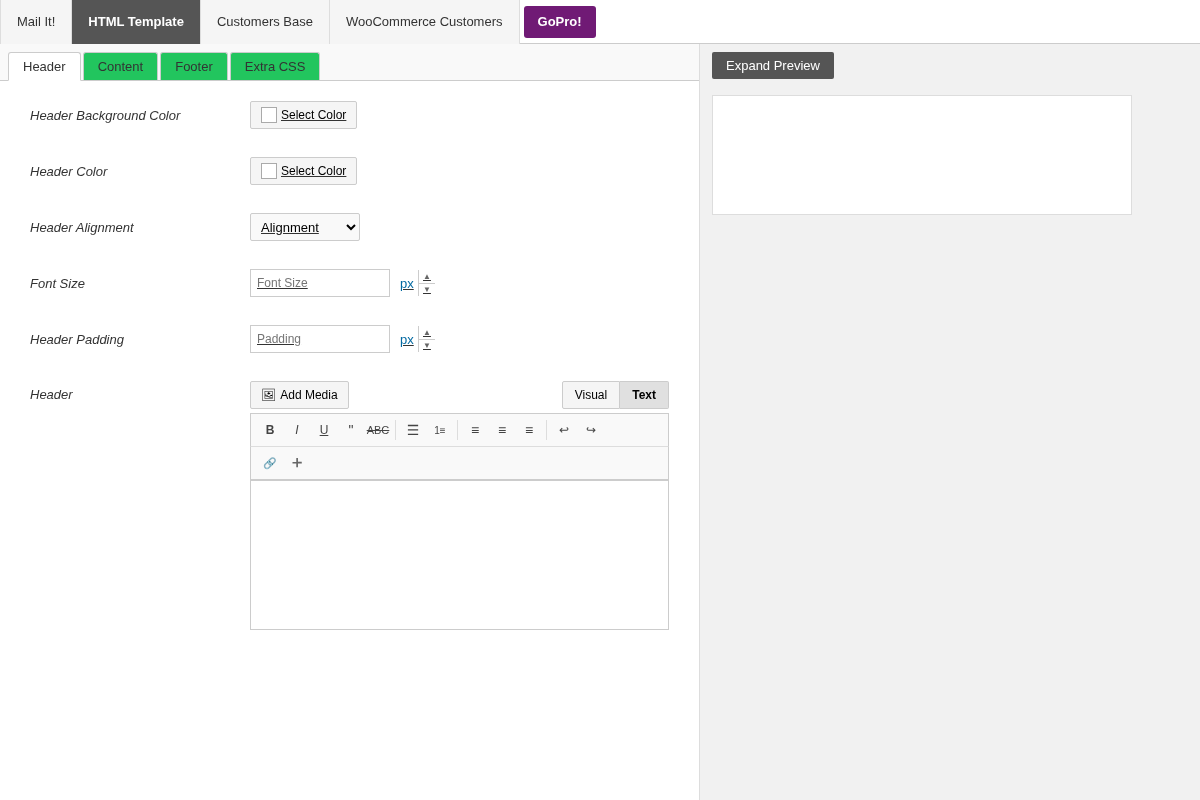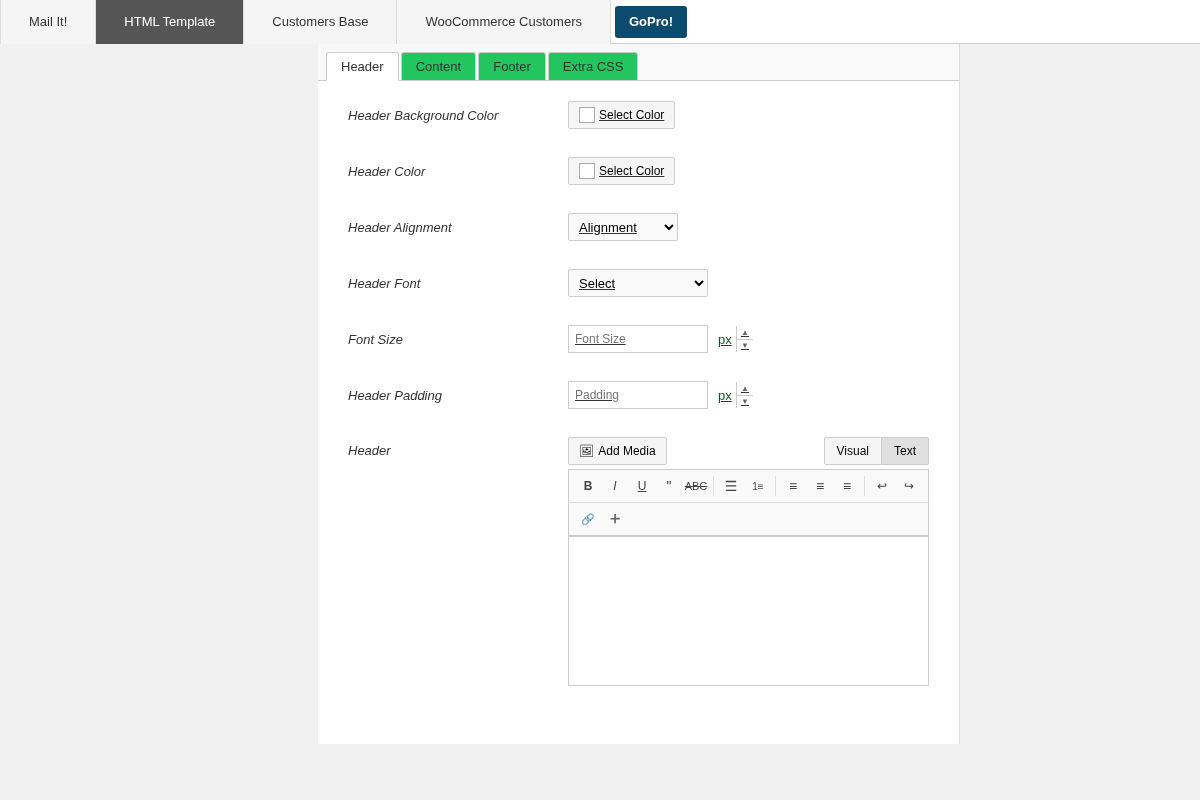--- a/index.html
+++ b/index.html
@@ -8,56 +8,56 @@
     
     .top-nav {
       display: flex;
       align-items: center;
       background: #fff;
       border-bottom: 1px solid #ccc;
       padding: 0 0;
       height: 44px;
     }
     .top-nav-tab {
-      padding: 0 28px;
+      padding: 0 16px;
       height: 44px;
       display: flex;
       align-items: center;
       cursor: pointer;
       border-right: 1px solid #ddd;
       font-size: 13px;
       color: #333;
       background: #f5f5f5;
       user-select: none;
     }
     .top-nav-tab:first-child {
       border-left: 1px solid #ddd;
     }
     .top-nav-tab.active {
       background: #555;
       color: #fff;
+      font-weight: bold;
     }
     .top-nav-tab.gopro {
-      background: #0c4a6e;
+      background: #701a75;
       color: #fff;
       font-weight: bold;
       border-radius: 3px;
       margin-left: 4px;
       border: none;
       height: 32px;
       padding: 0 14px;
     }
 
     
     .main-layout {
       display: flex;
-      flex-direction: column;
-      width: 960px;
+      flex-direction: row;
+      width: 1144px;
       height: 756px;
-      align-items: flex-end;
     }
 
     
     .left-panel {
       flex: 0 0 700px;
       background: #fff;
       border-right: 1px solid #ddd;
       display: flex;
       flex-direction: column;
     }
@@ -185,21 +185,21 @@
       justify-content: center;
       cursor: pointer;
       font-size: 8px;
       color: #666;
       padding: 0 4px;
       user-select: none;
     }
     .spinner-arrow:first-child { border-bottom: 1px solid #ccc; }
     .px-label {
       font-size: 13px;
-      color: #14532d;
+      color: #0369a1;
       margin-left: 4px;
     }
     .add-media-btn {
       display: flex;
       align-items: center;
       gap: 4px;
       padding: 4px 10px;
       border: 1px solid #ccc;
       background: #f5f5f5;
       cursor: pointer;
@@ -214,21 +214,21 @@
     .mode-btn {
       padding: 4px 12px;
       border: 1px solid #ccc;
       background: #f5f5f5;
       cursor: pointer;
       font-size: 12px;
       height: 28px;
     }
     .mode-btn.active {
       background: #e0e0e0;
-      font-weight: normal;
+      font-weight: bold;
     }
     .mode-btn:first-child { border-radius: 2px 0 0 2px; }
     .mode-btn:last-child { border-radius: 0 2px 2px 0; border-left: none; }
 
     .toolbar {
       display: flex;
       flex-wrap: wrap;
       gap: 1px;
       padding: 4px 6px;
       background: #f9f9f9;
@@ -360,32 +360,20 @@
         <div class="form-control-area">
           <select class="dropdown-select alignment-dropdown">
             <option>Alignment</option>
             <option>Left</option>
             <option>Center</option>
             <option>Right</option>
           </select>
         </div>
       </div>
 
-      <div class="form-row">
-        <div class="form-label">Header Font</div>
-        <div class="form-control-area">
-          <select class="dropdown-select font-dropdown">
-            <option>Select</option>
-            <option>Arial</option>
-            <option>Helvetica</option>
-            <option>Times New Roman</option>
-            <option>Georgia</option>
-          </select>
-        </div>
-      </div>
 
       <div class="form-row">
         <div class="form-label">Font Size</div>
         <div class="form-control-area">
           <div class="spinner-input">
             <input type="text" placeholder="Font Size" style="">
             <div class="spinner-arrows">
               <div class="spinner-arrow">▲</div>
               <div class="spinner-arrow">▼</div>
             </div>
@@ -446,14 +434,20 @@
             <button class="toolbar-btn" style="font-size:12px; color:#666; font-weight: bold; transform: rotate(45deg); display:inline-block;">✕</button>
           </div>
 
           <div class="editor-body" contenteditable="true" style=""></div>
         </div>
       </div>
 
     </div>
   </div>
 
+  <div class="right-panel">
+    <div class="preview-header">
+      <button class="expand-preview-btn">Expand Preview</button>
+    </div>
+    <div class="preview-area"></div>
+  </div>
 
 </div>
 
 </body></html>

